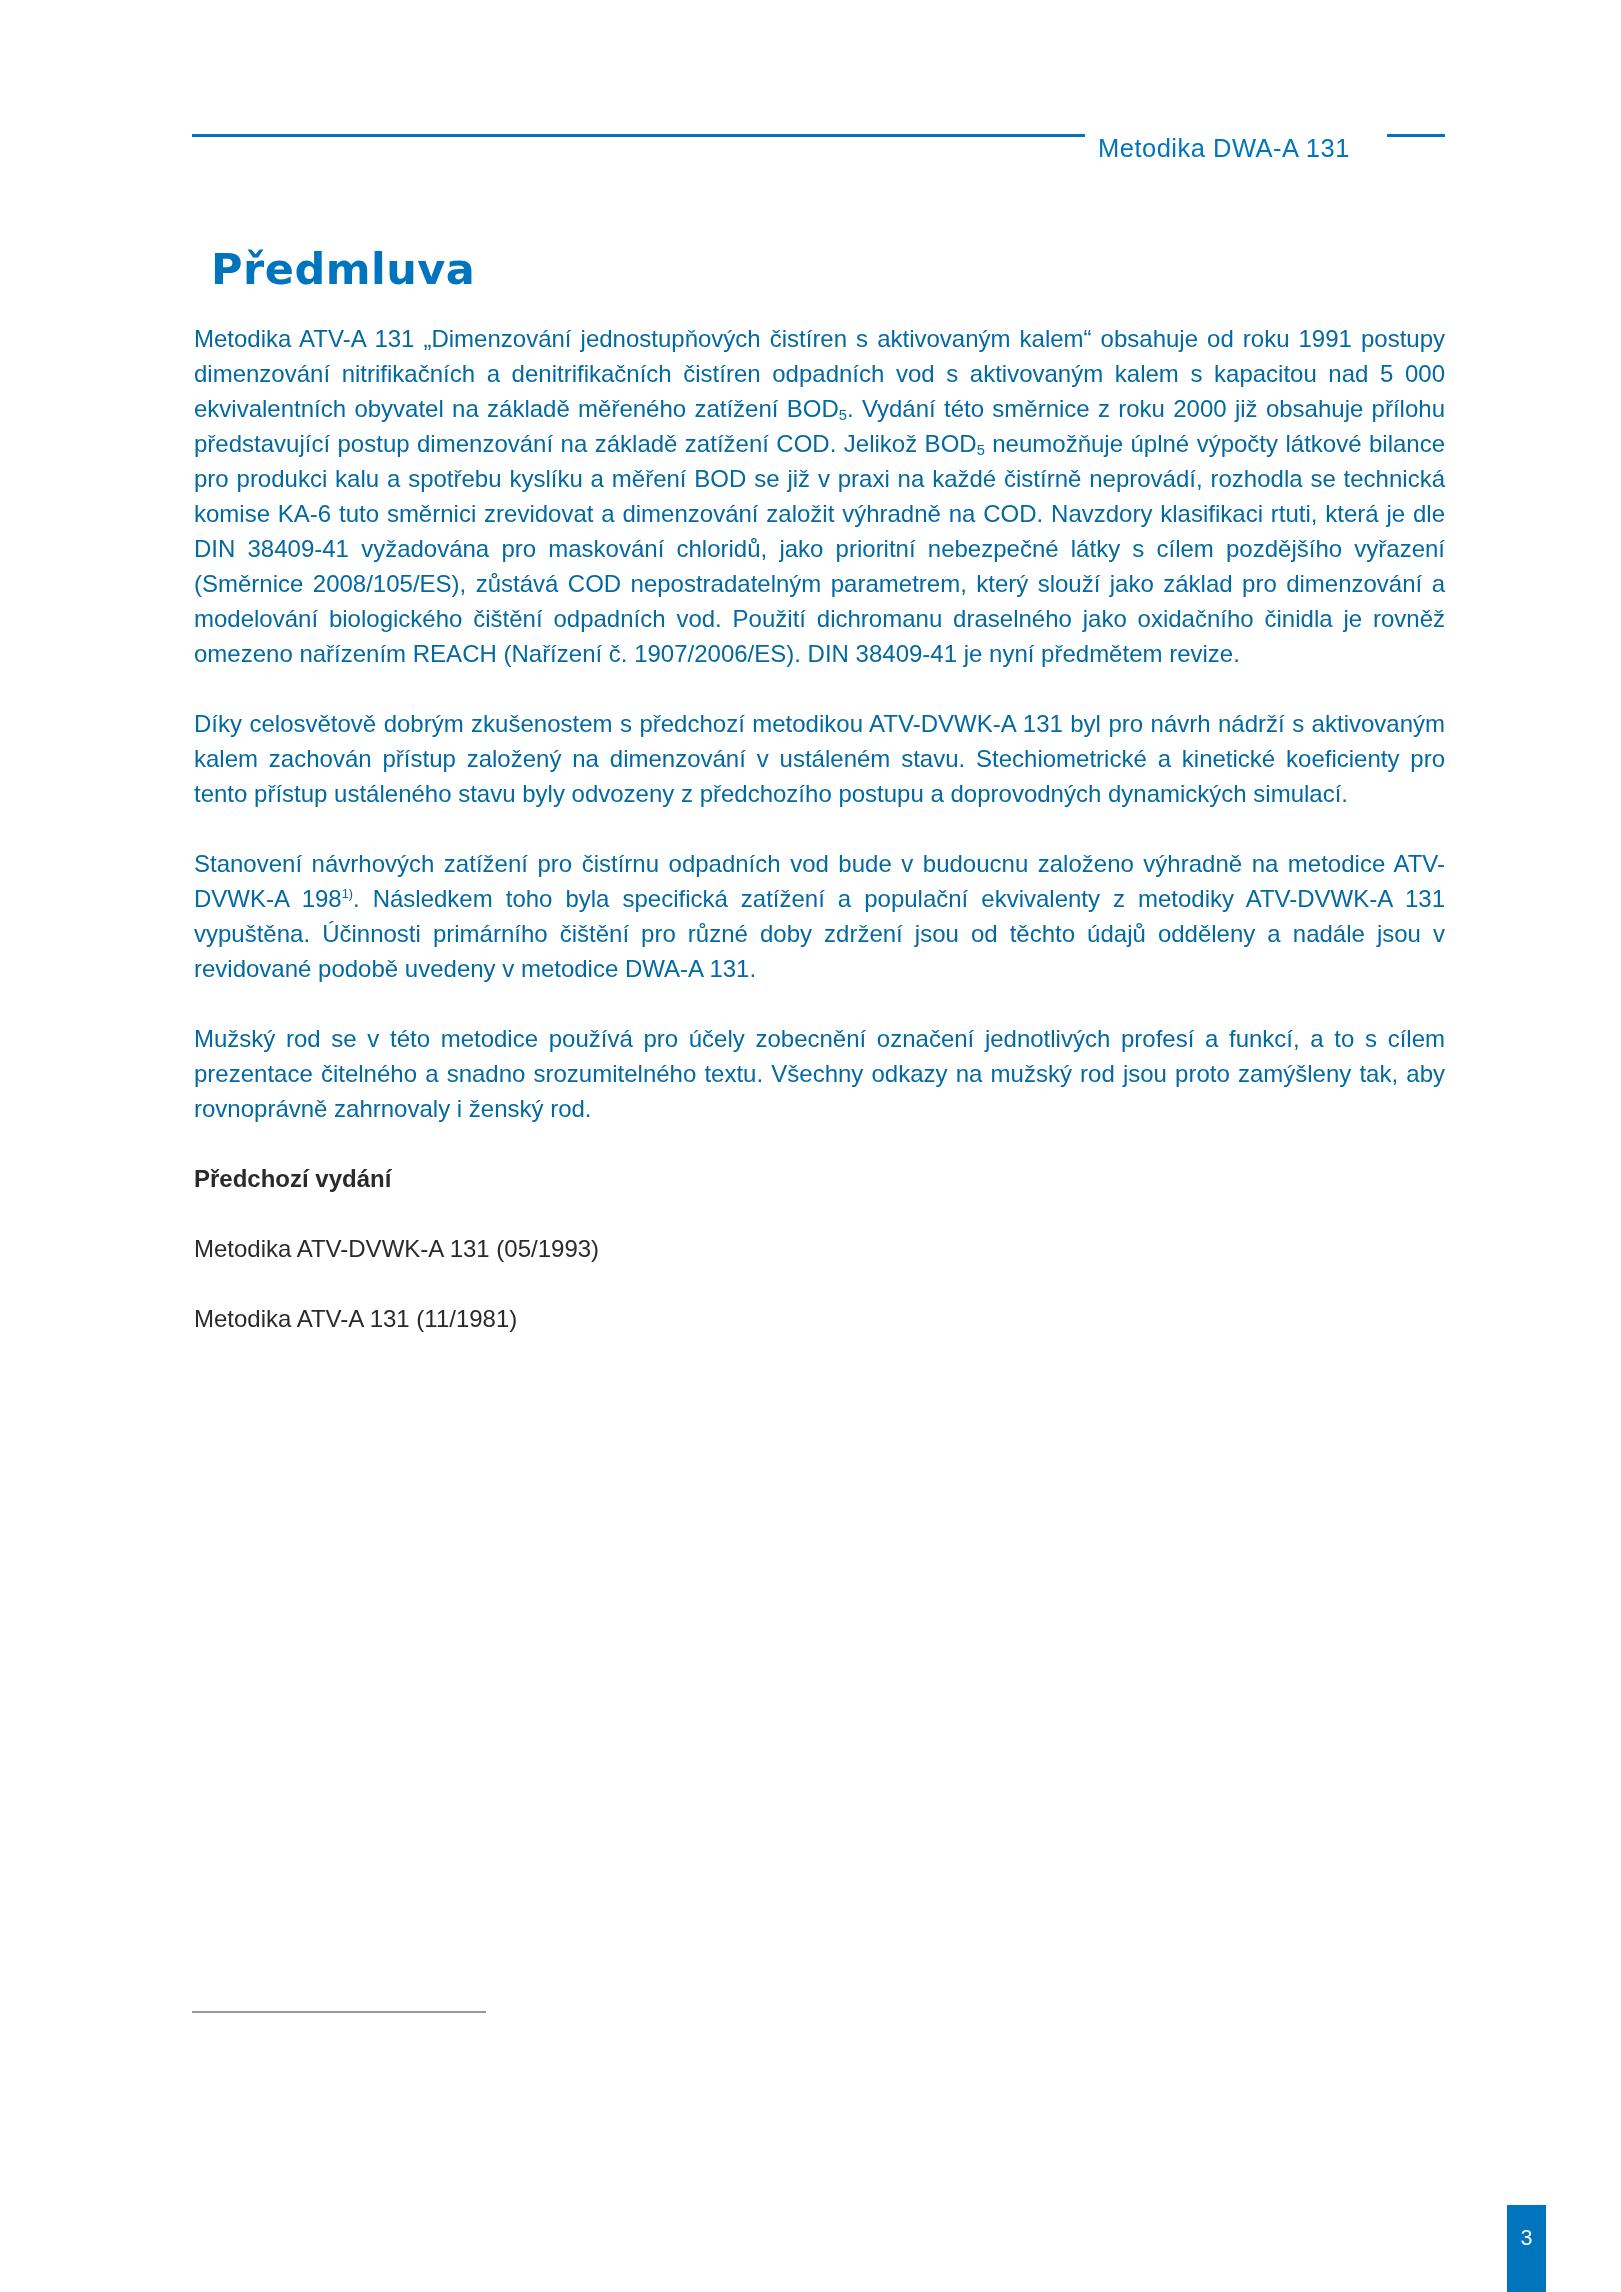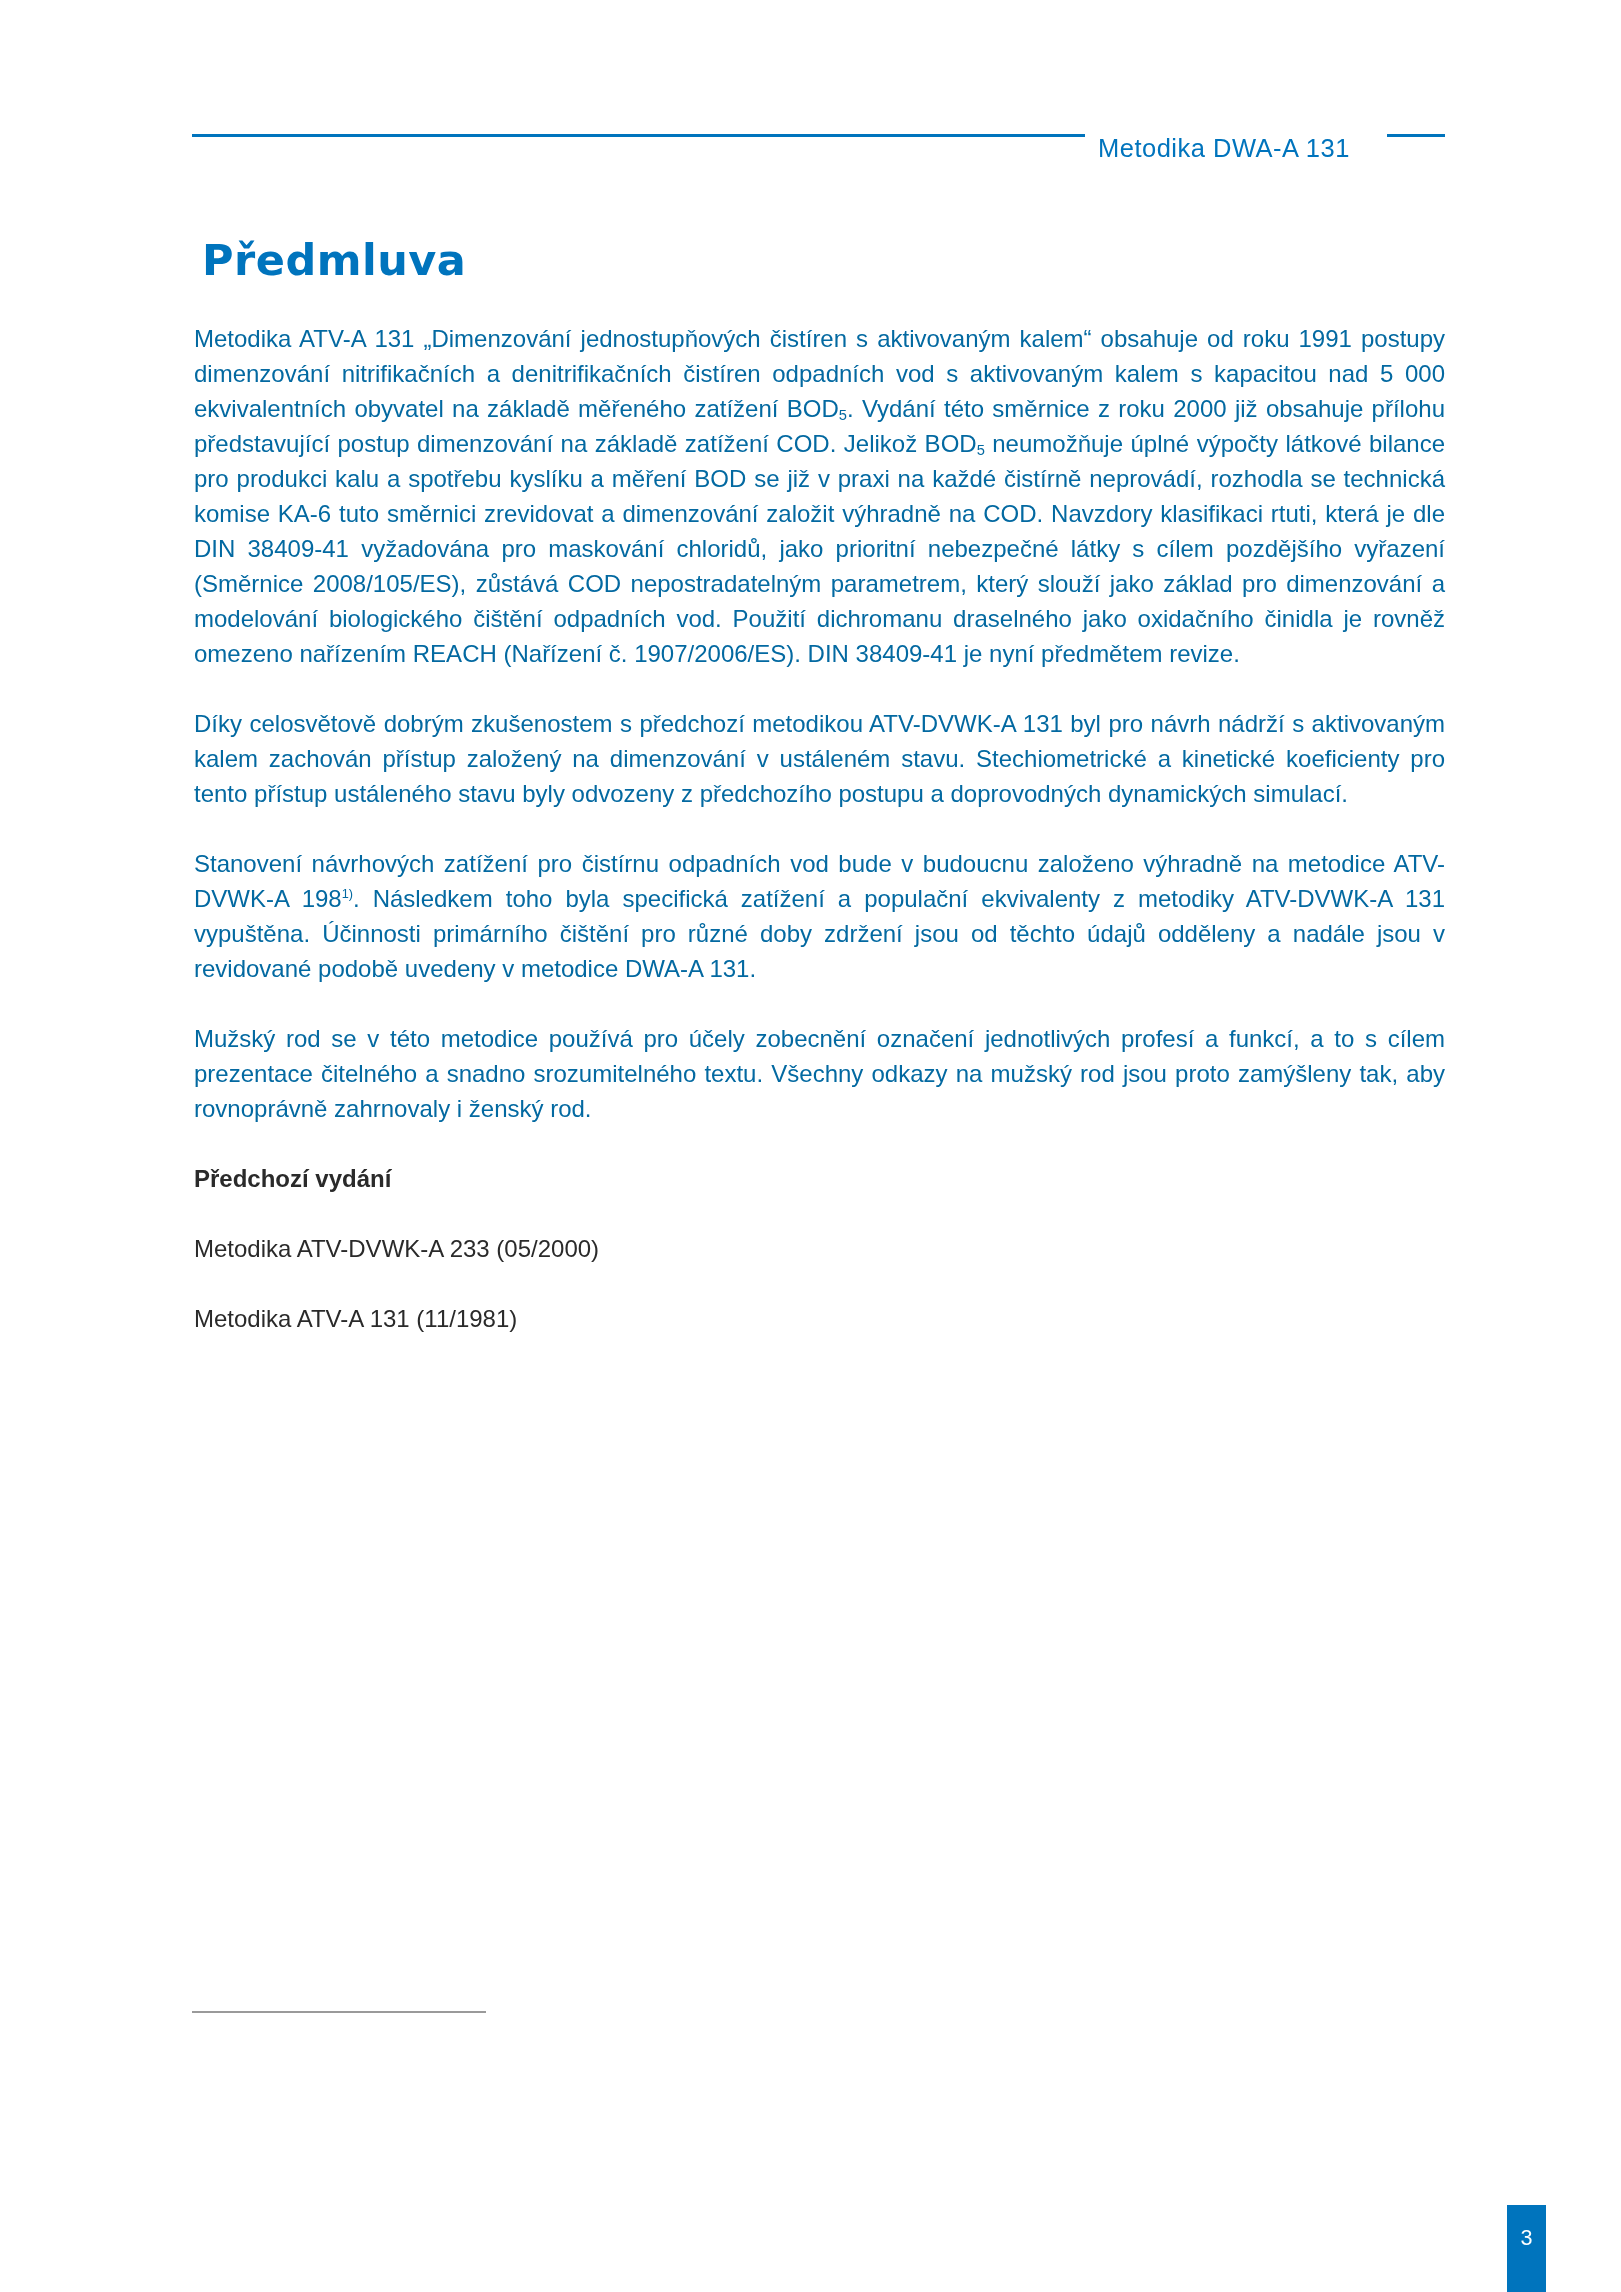--- a/index.html
+++ b/index.html
@@ -55,21 +55,21 @@
       top: 13.7px;
       width: 58px;
       height: 2.9px;
       background: #0074bd;
     }
     
     .title {
       position: absolute;
       left: 194px;
       top: 223px;
-      margin: 8px;
+      margin: 17px;
       font-family: "DejaVu Sans", sans-serif;
       font-weight: bold;
       font-size: 43px;
       line-height: 59px;
       color: #0074bd;
       letter-spacing: 0.5px;
     }
     
     .body {
       position: absolute;
@@ -170,21 +170,21 @@
 
   <h1 class="title">Předmluva</h1>
 
   <div class="body">
     <p class="para"><span>Metodika ATV-A 131 „Dimenzování jednostupňových čistíren s aktivovaným kalem“ obsahuje od roku 1991 postupy dimenzování nitrifikačních a denitrifikačních čistíren odpadních vod s aktivovaným kalem s kapacitou nad 5 000 ekvivalentních obyvatel na základě měřeného zatížení BOD</span><sub>5</sub><span>. Vydání této směrnice z roku 2000 již obsahuje přílohu představující postup dimenzování na základě zatížení COD. Jelikož BOD</span><sub>5</sub><span> neumožňuje úplné výpočty látkové bilance pro produkci kalu a spotřebu kyslíku a měření BOD se již v praxi na každé čistírně neprovádí, rozhodla se technická komise KA-6 tuto směrnici zrevidovat a dimenzování založit výhradně na COD. Navzdory klasifikaci rtuti, která je dle DIN 38409-41 vyžadována pro maskování chloridů, jako prioritní nebezpečné látky s cílem pozdějšího vyřazení (Směrnice 2008/105/ES), zůstává COD nepostradatelným parametrem, který slouží jako základ pro dimenzování a modelování biologického čištění odpadních vod. Použití dichromanu draselného jako oxidačního činidla je rovněž omezeno nařízením REACH (Nařízení č. 1907/2006/ES). DIN 38409-41 je nyní předmětem revize.</span></p>
     <p class="para"><span>Díky celosvětově dobrým zkušenostem s předchozí metodikou ATV-DVWK-A 131 byl pro návrh nádrží s aktivovaným kalem zachován přístup založený na dimenzování v ustáleném stavu. Stechiometrické a kinetické koeficienty pro tento přístup ustáleného stavu byly odvozeny z předchozího postupu a doprovodných dynamických simulací.</span></p>
     <p class="para"><span>Stanovení návrhových zatížení pro čistírnu odpadních vod bude v budoucnu založeno výhradně na metodice ATV-DVWK-A 198</span><sup>1)</sup><span>. Následkem toho byla specifická zatížení a populační ekvivalenty z metodiky ATV-DVWK-A 131 vypuštěna. Účinnosti primárního čištění pro různé doby zdržení jsou od těchto údajů odděleny a nadále jsou v revidované podobě uvedeny v metodice DWA-A 131.</span></p>
     <p class="para"><span>Mužský rod se v této metodice používá pro účely zobecnění označení jednotlivých profesí a funkcí, a to s cílem prezentace čitelného a snadno srozumitelného textu. Všechny odkazy na mužský rod jsou proto zamýšleny tak, aby rovnoprávně zahrnovaly i ženský rod.</span></p>
 
     <p class="sub-heading">Předchozí vydání</p>
-    <p class="edition">Metodika ATV-DVWK-A 233 (05/2000)</p>
+    <p class="edition">Metodika ATV-DVWK-A 131 (05/1993)</p>
     <p class="edition">Metodika ATV-A 131 (11/1981)</p>
   </div>
 
   <div class="footnote-rule"></div>
 
   <div class="page-number-box">
     <div class="page-number">3</div>
   </div>
 
 </div>

